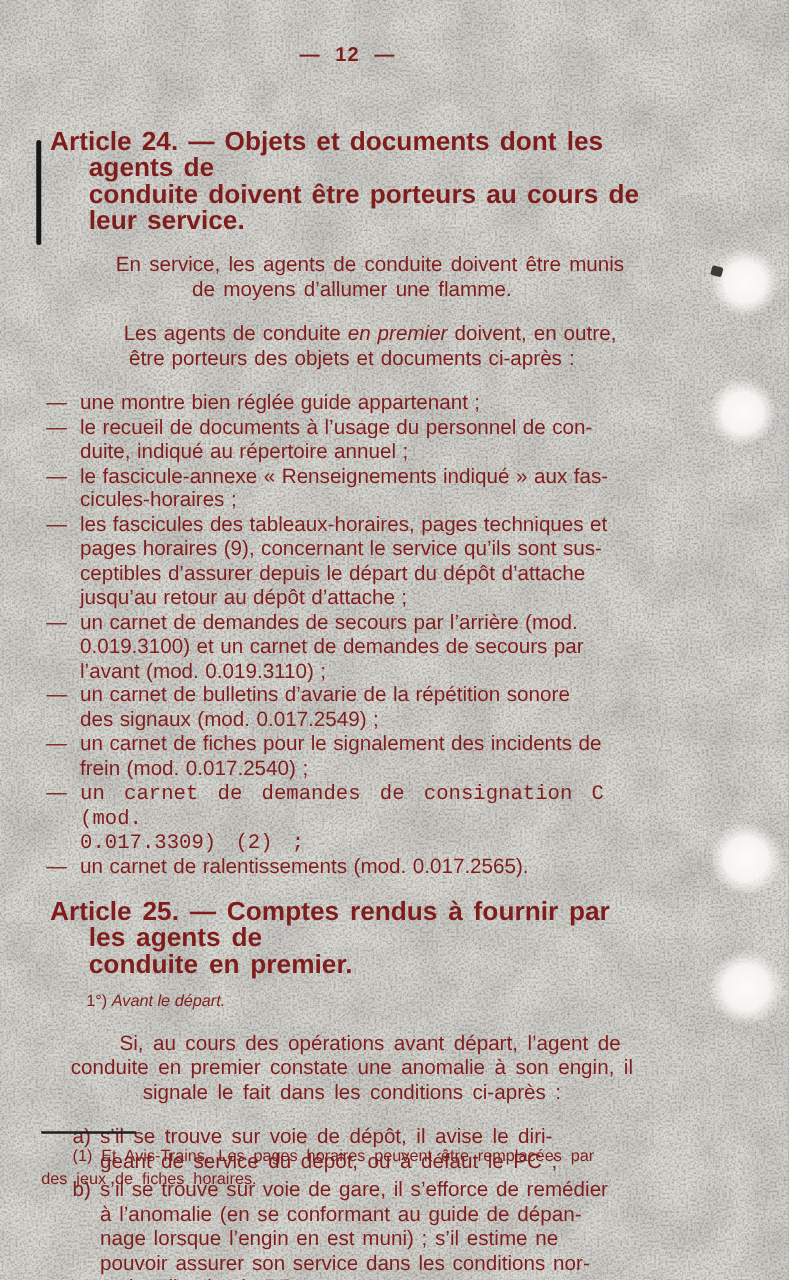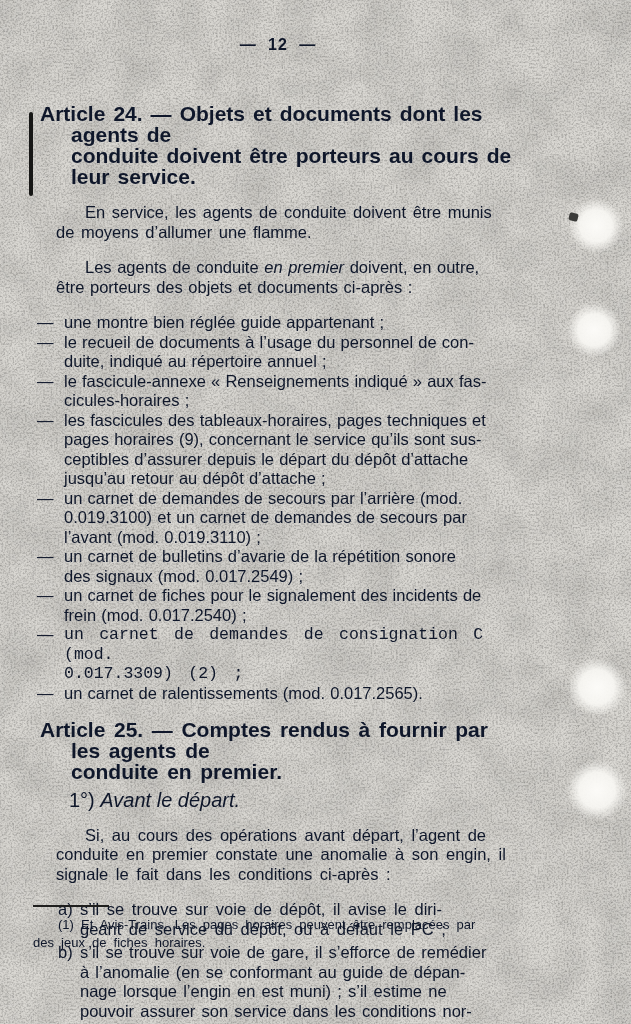--- a/index.html
+++ b/index.html
@@ -1,43 +1,43 @@
 <!DOCTYPE html>
 <html lang="fr"><head>
 <meta charset="utf-8">
 <style>
   html,body{margin:0;padding:0;background:#a7a6a3;}
   .page{
     position:relative;width:631px;height:1024px;margin:0 auto;
     background:#d9d7d2;overflow:hidden;
-    font-family:"Liberation Sans",sans-serif;color:#0f172a;
+    font-family:"Liberation Sans",sans-serif;color:#7f1d1d;
   }
   .grain{position:absolute;left:0;top:0;pointer-events:none;}
   .pageno{
     position:absolute;top:36px;left:0;width:556px;text-align:center;
     font-weight:bold;font-size:16px;letter-spacing:1px;word-spacing:6px;
   }
   .bar{position:absolute;left:29px;top:112px;width:4px;height:84px;background:#171716;border-radius:2px;}
   .col{position:absolute;left:40px;top:103px;width:483px;}
   .h{
     font-weight:bold;font-size:21px;line-height:21px;margin:0;
     white-space:pre-line;padding-left:31px;text-indent:-31px;word-spacing:2.2px;
   }
   .h24{margin-bottom:8px;}
   .h25{margin-top:16px;word-spacing:2.8px;}
-  .p{font-size:16.5px;line-height:19.5px;white-space:pre-line;text-indent:29px;margin:16px;}
+  .p{font-size:16.5px;line-height:19.5px;white-space:pre-line;text-indent:29px;margin:16px;text-align:center;}
   .p1{word-spacing:2px;}
   .p2{margin-top:2px;word-spacing:1px;}
   .intro25{margin-top:2px;word-spacing:3px;}
   .list{margin-top:2px;margin-left:-3px;}
   .li{display:flex;font-size:16.5px;line-height:19.5px;word-spacing:0.6px;}
   .li .m{flex:0 0 27px;}
   .li .t{flex:1;white-space:pre-line;}
   .ws5{word-spacing:5.5px;font-family:Liberation Mono, monospace;}
-  .sec{font-size:20px;line-height:19.5px;text-indent:29px;margin-top:9px;margin-bottom:15px;}
+  .sec{font-size:13px;line-height:19.5px;text-indent:29px;margin-top:9px;margin-bottom:15px;}
   .sec .it{font-style:italic;}
   .cases{margin-top:2px;}
   .case{display:flex;margin-left:18px;margin-top:4px;font-size:16.5px;line-height:19.5px;}
   .case .cm{flex:0 0 22px;}
   .case .ct{flex:1;white-space:pre-line;word-spacing:1.6px;}
   .case-a .ct{word-spacing:3px;}
   .footer{position:absolute;left:33px;top:905px;width:480px;}
   .rule{width:76px;height:2px;background:#1f1f1e;margin:0 0 9px 0;}
   .fn{font-size:13px;line-height:17.6px;white-space:pre-line;text-indent:25px;word-spacing:3.5px;margin:0 0 4px 0;}
   .spot{position:absolute;border-radius:50%;

